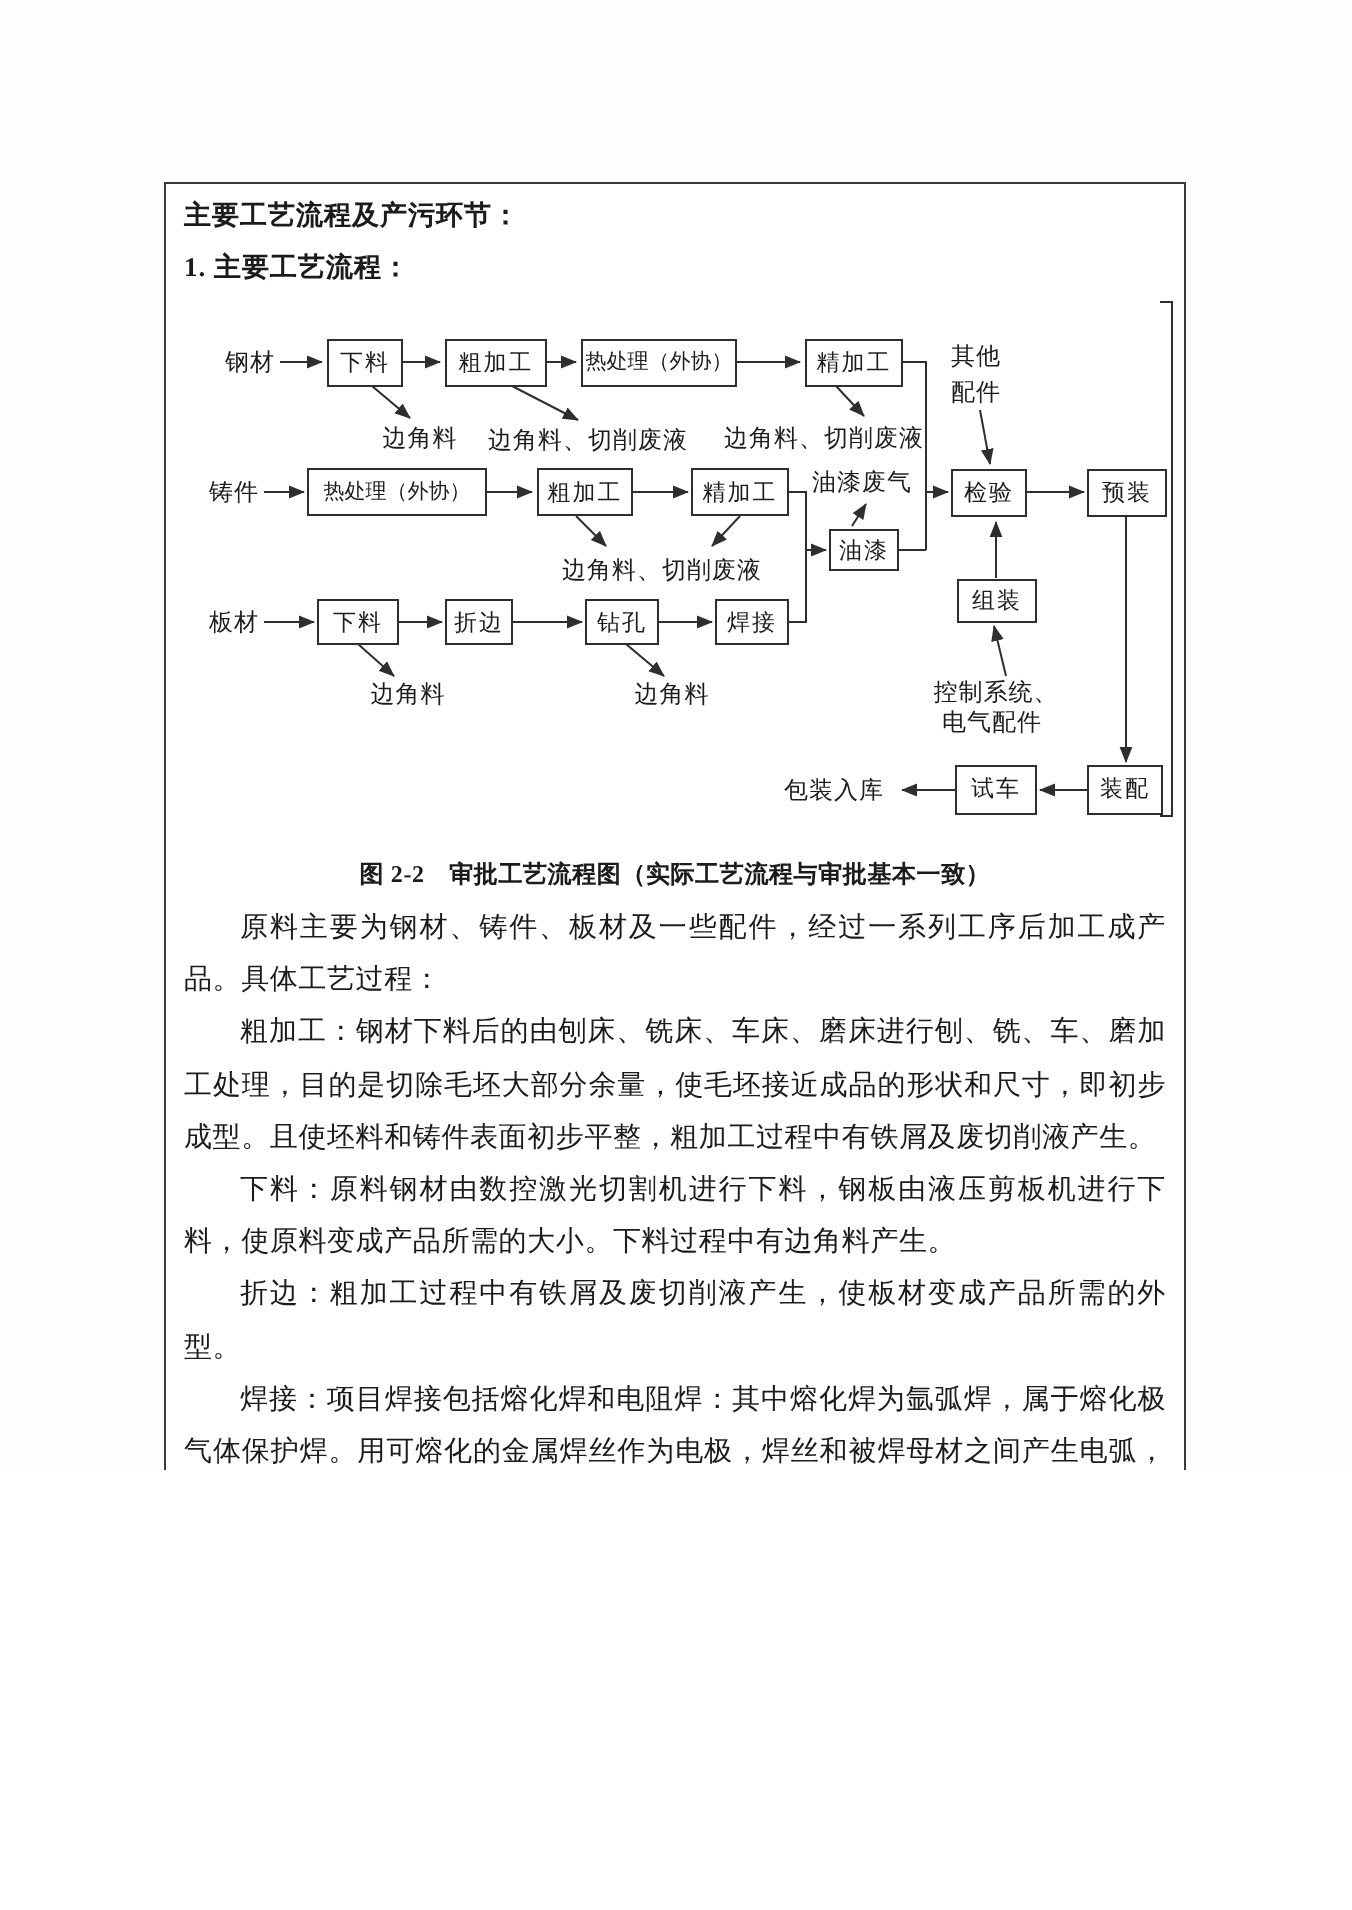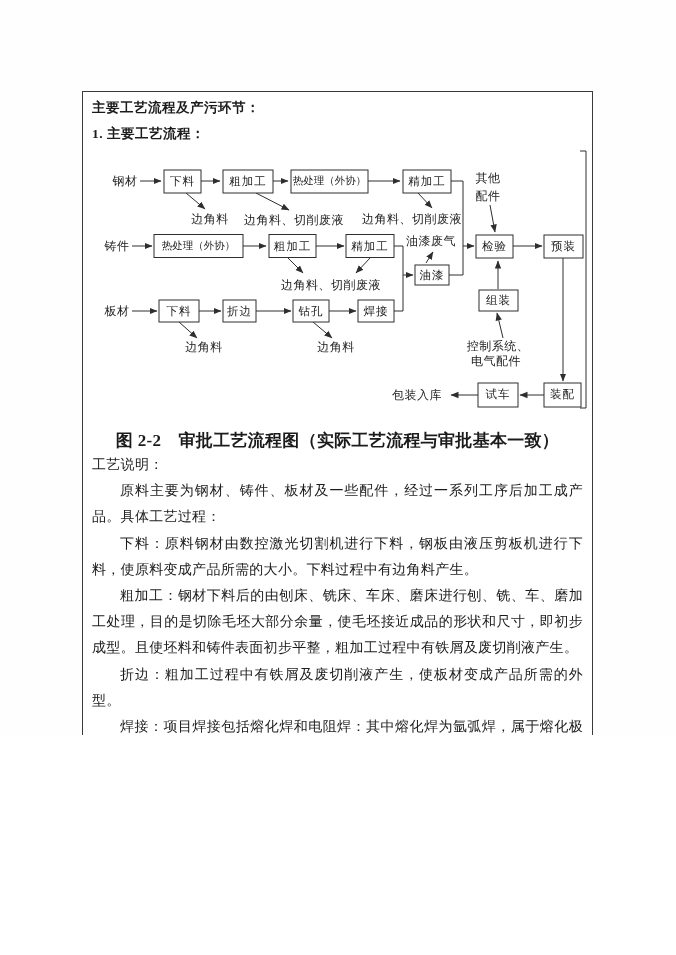--- a/index.html
+++ b/index.html
@@ -36,21 +36,21 @@
   .h2 { top: 33px; }
   .flow-svg {
     position: absolute;
     left: 0; top: 53px;
     width: 509px; height: 272px;
   }
   .caption {
     position: absolute;
     top: 337px; left: 0; right: 0;
     text-align: center;
-    font-size: 17px;
+    font-size: 12px;
     font-weight: 700;
     letter-spacing: 0.3px;
     white-space: nowrap;
   }
   .text-block {
     position: absolute;
     top: 360px; left: 9px;
     width: 491px;
     font-size: 14px;
     line-height: 26.2px;
@@ -185,24 +185,23 @@
       <text x="334" y="254" text-anchor="middle" class="lbl">包装入库</text>
       <rect class="box" x="395" y="238" width="40" height="24"></rect>
       <text x="415" y="253" text-anchor="middle">试车</text>
       <rect class="box" x="461" y="238" width="37" height="24"></rect>
       <text x="479.5" y="253" text-anchor="middle">装配</text>
     </svg>
 
     <div class="caption">图 2-2　审批工艺流程图（实际工艺流程与审批基本一致）</div>
 
     <div class="text-block">
-      <p>工艺说明：</p>
       <p class="indent">原料主要为钢材、铸件、板材及一些配件，经过一系列工序后加工成产品。具体工艺过程：</p>
+      <p class="indent">粗加工：钢材下料后的由刨床、铣床、车床、磨床进行刨、铣、车、磨加工处理，目的是切除毛坯大部分余量，使毛坯接近成品的形状和尺寸，即初步成型。且使坯料和铸件表面初步平整，粗加工过程中有铁屑及废切削液产生。</p>
       <p class="indent">下料：原料钢材由数控激光切割机进行下料，钢板由液压剪板机进行下料，使原料变成产品所需的大小。下料过程中有边角料产生。</p>
-      <p class="indent">粗加工：钢材下料后的由刨床、铣床、车床、磨床进行刨、铣、车、磨加工处理，目的是切除毛坯大部分余量，使毛坯接近成品的形状和尺寸，即初步成型。且使坯料和铸件表面初步平整，粗加工过程中有铁屑及废切削液产生。</p>
       <p class="indent">折边：粗加工过程中有铁屑及废切削液产生，使板材变成产品所需的外型。</p>
       <p class="indent">焊接：项目焊接包括熔化焊和电阻焊：其中熔化焊为氩弧焊，属于熔化极气体保护焊。用可熔化的金属焊丝作为电极，焊丝和被焊母材之间产生电弧，由电弧加热熔化焊丝和母材金属，形成焊接溶池，熔化焊丝作为填充金属进入溶池与母材金属融合，冷却后形成焊接金属。在焊接过程中，氩气起保护作用，它隔离空气与焊</p>
     </div>
 
   </div>
 
   <div class="page-num">7</div>
 </div>
 
 </body></html>

